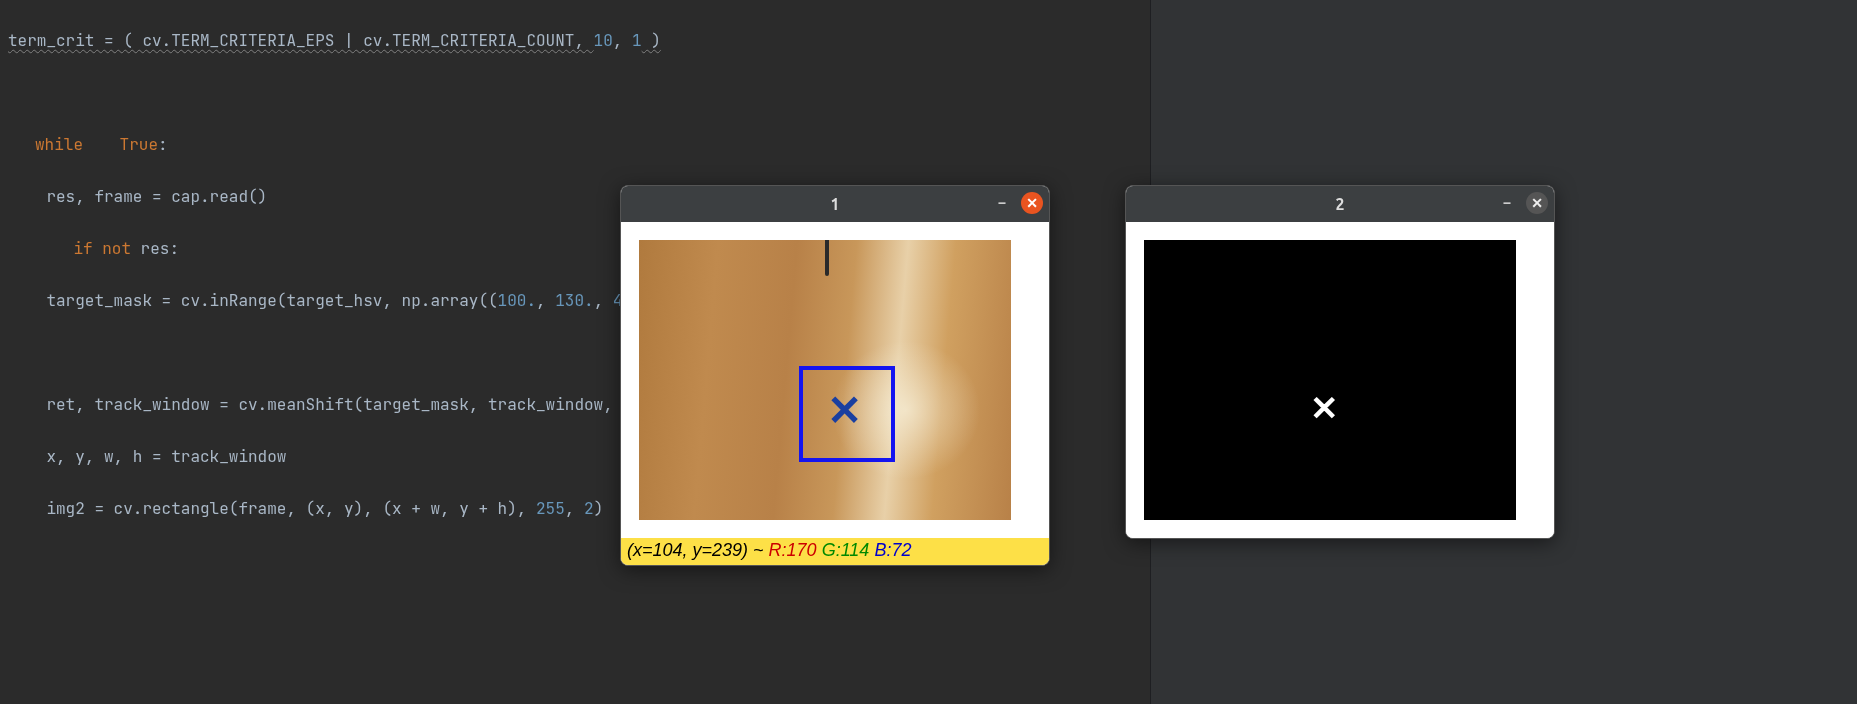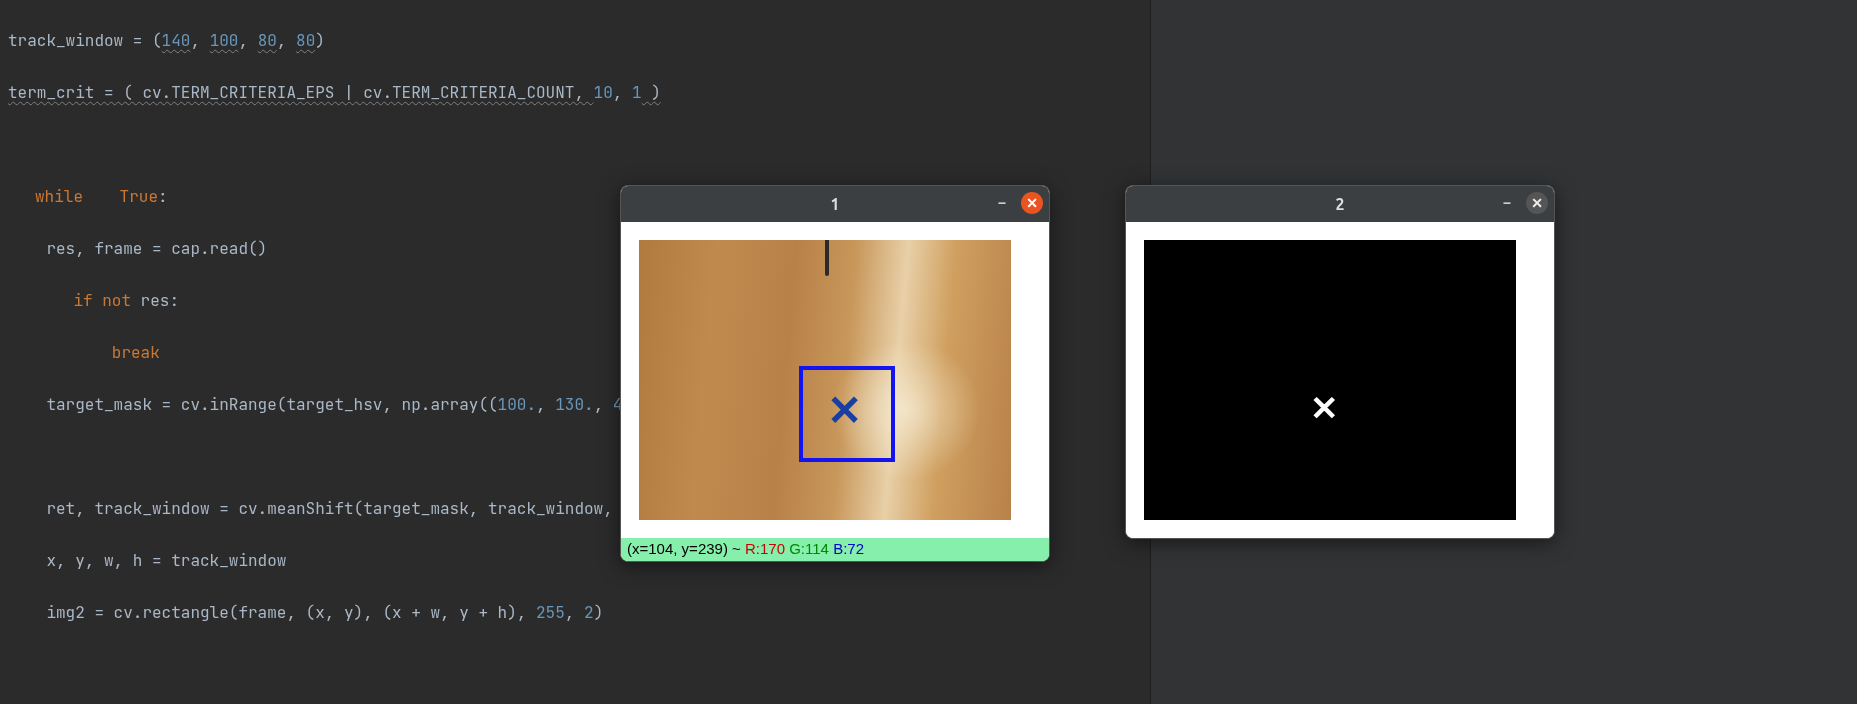--- a/index.html
+++ b/index.html
@@ -88,25 +88,26 @@
     position:absolute;
     border:4px solid #1414f0;
   }
   .floor .xmark {
     position:absolute;
     font-weight:900;
     color:#1a3fa0;
     font-family: Arial, sans-serif;
   }
   .statusline {
-    background:#86efac;
+    background:#fde047;
     padding:2px 6px 4px 6px;
     font-family: Arial, sans-serif;
-    font-size:15px;
+    font-size:18px;
     color:#000;
+    font-style:italic;
   }
   .statusline .r { color:#cc0000; }
   .statusline .g { color:#008800; }
   .statusline .b { color:#0000cc; }
   .mask {
     width:372px; height:280px;
     background:#000;
     position:relative;
   }
   .mask .blob {
@@ -115,27 +116,25 @@
     font-weight:900;
     font-family: Arial, sans-serif;
   }
 </style>
 </head>
 <body>
 
 <div class="right-pane"></div>
 
 <div class="editor">
-<span class="line"><span>track_window = (</span><span class="num wavy">140</span><span>, </span><span class="num wavy">100</span><span>, </span><span class="num wavy">80</span><span>, </span><span class="num wavy">80</span><span>)</span></span>
 <span class="line"><span class="wavy">term_crit = ( cv.TERM_CRITERIA_EPS | cv.TERM_CRITERIA_COUNT, </span><span class="num">10</span><span>, </span><span class="num">1</span><span class="wavy"> )</span></span>
 <span class="line"> </span>
 <span class="line"><span class="kw">while</span><span class="kw"> True</span><span>:</span></span>
 <span class="line"><span>    res, frame = cap.read()</span></span>
 <span class="line"><span>    </span><span class="kw">if not</span><span> res:</span></span>
-<span class="line"><span>        </span><span class="kw">break</span></span>
 <span class="line"><span>    target_mask = cv.inRange(target_hsv, np.array((</span><span class="num">100.</span><span>, </span><span class="num">130.</span><span>, </span><span class="num">40.</span></span>
 <span class="line"> </span>
 <span class="line"><span>    ret, track_window = cv.meanShift(target_mask, track_window, te</span></span>
 <span class="line"><span>    x, y, w, h = track_window</span></span>
 <span class="line"><span>    img2 = cv.rectangle(frame, (x, y), (x + w, y + h), </span><span class="num">255</span><span>, </span><span class="num">2</span><span>)</span></span>
 
 
 
 
 

